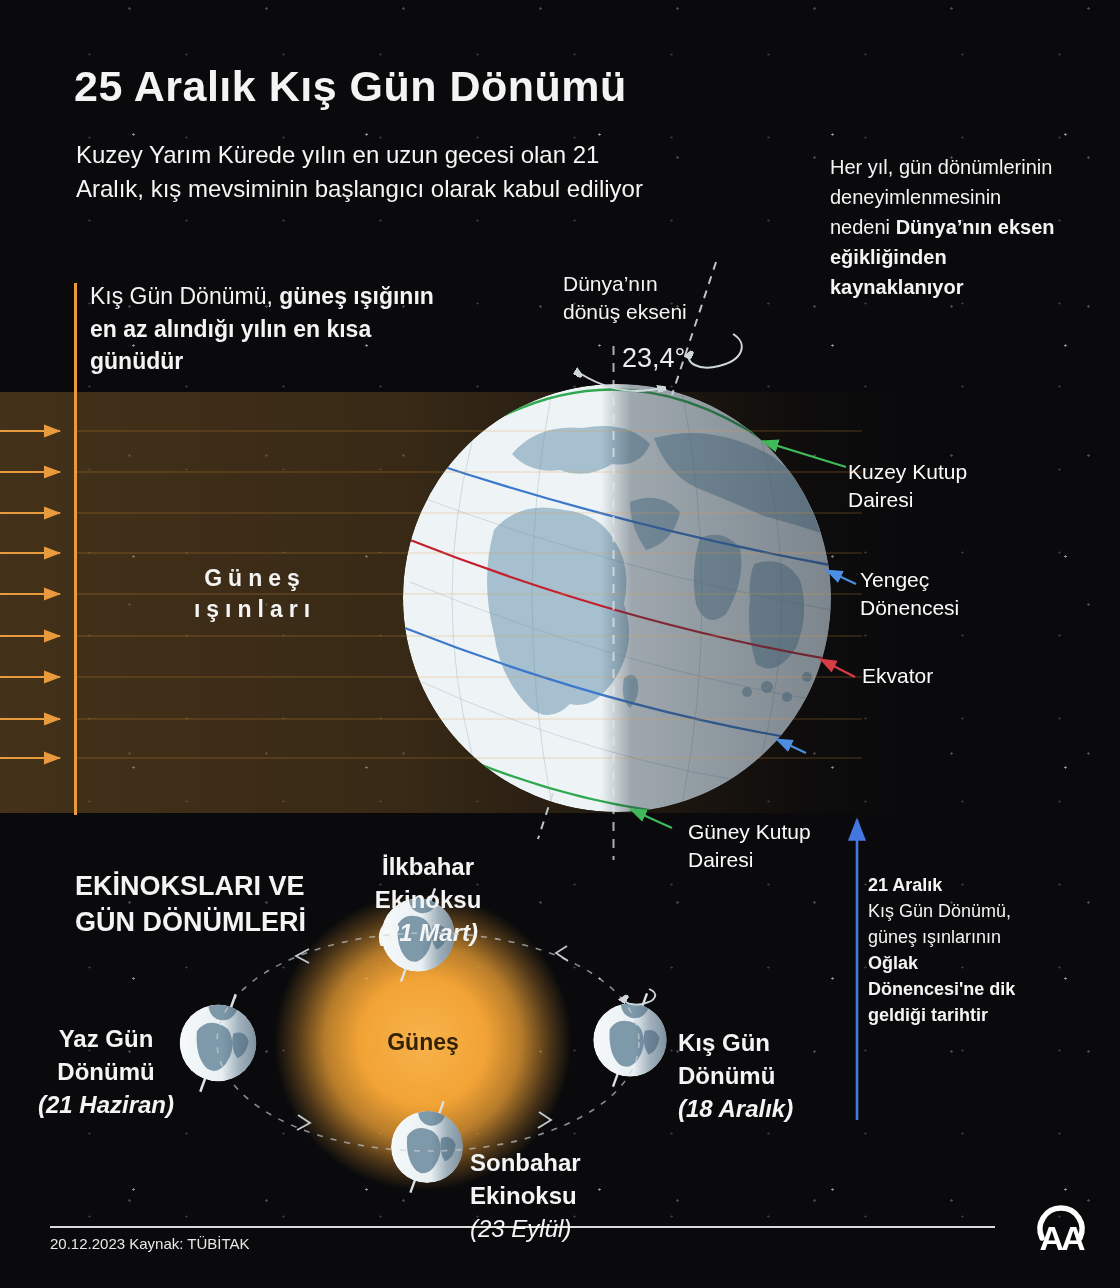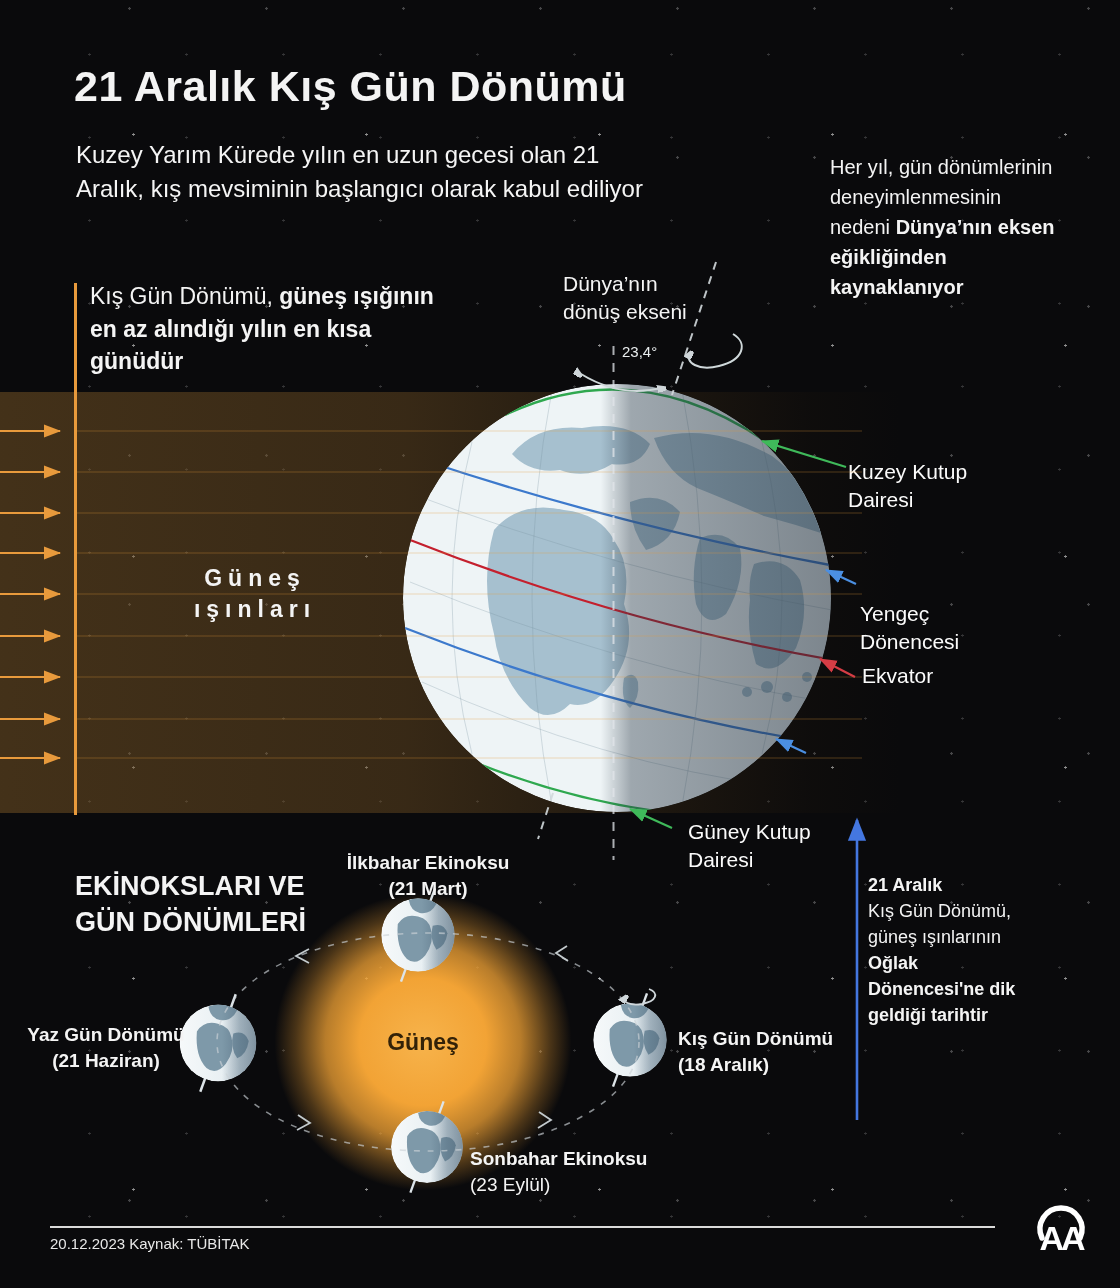--- a/index.html
+++ b/index.html
@@ -15,31 +15,31 @@
     font-family:"Liberation Sans", sans-serif;color:#f4f4f4;
   }
   .abs{position:absolute;}
   
   .title{left:74px;top:62px;font-size:43px;font-weight:bold;letter-spacing:.5px;}
   .subtitle{left:76px;top:138px;width:580px;font-size:24px;line-height:1.42;color:#f5f5f5;}
   .intro-right{left:830px;top:152px;width:232px;font-size:20px;line-height:1.5;}
   .callout{left:90px;top:280px;width:348px;font-size:23px;line-height:1.42;}
   .callout-bar{left:74px;top:283px;width:3px;height:532px;background:#e89a3c;}
   .axis-label{left:563px;top:270px;width:150px;font-size:21px;line-height:1.35;}
-  .tilt-label{left:622px;top:343px;font-size:15px;color:#e9edee;}
+  .tilt-label{left:622px;top:343px;font-size:27px;color:#e9edee;}
   .rays-label{left:140px;top:563px;width:230px;text-align:center;font-size:23px;font-weight:bold;letter-spacing:6px;line-height:1.35;}
   .globe-label{font-size:21px;line-height:1.35;color:#fbfbfb;}
   .lbl-arctic{left:848px;top:458px;width:132px;}
-  .lbl-cancer{left:860px;top:600px;width:118px;}
+  .lbl-cancer{left:860px;top:566px;width:118px;}
   .lbl-equator{left:862px;top:662px;width:120px;}
   .lbl-capricorn{left:816px;top:738px;width:118px;}
   .lbl-antarctic{left:688px;top:818px;width:146px;}
   .seasons-heading{left:75px;top:868px;width:256px;font-size:27px;font-weight:bold;line-height:1.35;}
-  .season{font-size:19px;line-height:1.38;}
-  .season .date{}
+  .season{font-size:24px;line-height:1.38;}
+  .season .date{font-style:italic;}
   .season-ilkbahar{left:328px;top:850px;width:200px;text-align:center;font-weight:bold;}
   .season-yaz{left:16px;top:1022px;width:180px;text-align:center;font-weight:bold;}
   .season-kis{left:678px;top:1026px;width:170px;font-weight:bold;}
   .season-sonbahar{left:470px;top:1146px;width:210px;}
   .season-sonbahar .name{font-weight:600;}
   .sun-label{left:423px;top:1042px;transform:translate(-50%,-50%);font-size:23px;font-weight:600;color:#332208;}
   .note-right{left:868px;top:872px;width:168px;font-size:18px;line-height:1.45;}
   .footer-line{left:50px;top:1226px;width:945px;height:2px;background:rgba(255,255,255,.85);}
   .footer-text{left:50px;top:1235px;font-size:15px;color:#e8e8e8;}
   .aa-logo{left:1030px;top:1198px;}
@@ -72,21 +72,21 @@
         <stop offset="0" stop-color="rgba(70,95,115,0)"></stop>
           <stop offset="55%" stop-color="rgba(70,95,115,0)"></stop>
         <stop offset="78%" stop-color="rgba(70,95,115,.40)"></stop>
           <stop offset="100%" stop-color="rgba(60,82,100,.55)"></stop>
       </linearGradient>
     </defs>
   </svg>
 
   <div class="abs ray-band"></div>
 
-  <div class="abs title">21 Aralık Kış Gün Dönümü</div>
+  <div class="abs title">25 Aralık Kış Gün Dönümü</div>
   <div class="abs subtitle">Kuzey Yarım Kürede yılın en uzun gecesi olan 21 Aralık, kış mevsiminin başlangıcı olarak kabul ediliyor</div>
 
   <div class="abs intro-right"><span>Her yıl, gün dönümlerinin deneyimlenmesinin nedeni </span><strong>Dünya’nın eksen eğikliğinden kaynaklanıyor</strong></div>
 
   <div class="abs callout-bar"></div>
   <div class="abs callout"><span>Kış Gün Dönümü, </span><strong>güneş ışığının en az alındığı yılın en kısa günüdür</strong></div>
 
   <svg class="abs" style="left:402px;top:382px;" width="432" height="432" viewBox="0 0 432 432">
     <defs>
       <clipPath id="bgClip">

